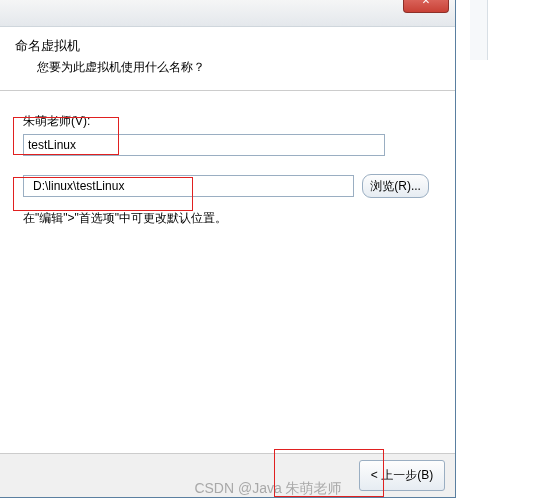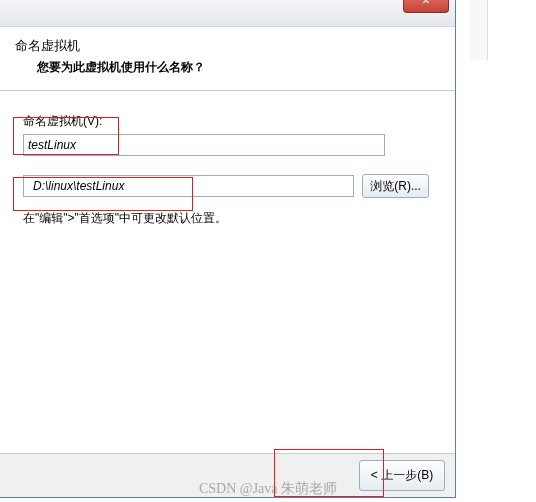--- a/index.html
+++ b/index.html
@@ -43,43 +43,42 @@
     line-height: 20px;
     font-size: 10px;
     font-family: Arial;
   }
   .header {
     padding: 10px 18px 14px 18px;
     border-bottom: 1px solid #ccc;
     background: #fff;
   }
   .header-title { font-weight: normal; font-size: 13px; margin-bottom: 4px; }
-  .header-sub { margin-left: 22px; font-weight: bold; }
+  .header-sub { margin-left: 22px; }
   .content {
     padding: 22px 26px 10px 26px;
   }
   .field-label { margin-bottom: 4px; }
   .text-input {
     height: 22px;
     border: 1px solid #9aaec2;
     padding: 2px 4px;
     font-size: 12px;
     font-family: Tahoma, sans-serif;
     background: #fff;
-    font-style: italic;
   }
   .name-input { width: 362px; display:block; }
   .loc-row { display: flex; align-items: center; gap: 8px; }
   .loc-input { width: 362px; padding-left: 9px; }
   .browse-btn {
     height: 24px;
     width: 72px;
     border: 1px solid #9aaec2;
     background: linear-gradient(#fdfdfd, #e6ecf2);
-    border-radius: 3px;
+    border-radius: 9px;
     font-size: 12px;
     cursor: pointer;
   }
   .hint { margin-top: 12px; color: #000; }
   .hl-red { position: absolute; border: 1px solid #e02020; pointer-events:none; }
   .hl1 { left: 16px; top: 120px; width: 106px; height: 38px; }
   .hl2 { left: 16px; top: 180px; width: 180px; height: 34px; }
   .hl3 { left: 277px; top: 452px; width: 110px; height: 48px; }
   .footer {
     position: absolute;
@@ -111,38 +110,38 @@
     border-right: 1px solid #d8dfe5;
     background: #f6f8fa;
   }
   .watermark {
     position: absolute;
     bottom: 4px; left: 0; width: 100%;
     text-align: center;
     color: rgba(120,120,120,0.6);
     font-size: 14px;
     pointer-events: none;
-    font-family: Liberation Serif, serif;
+    font-family: Liberation Sans, sans-serif;
   }
 </style>
 </head>
 <body>
 
 <div class="window">
   <div class="titlebar">
     <div class="close-btn">✕</div>
   </div>
 
   <div class="header">
     <div class="header-title">命名虚拟机</div>
     <div class="header-sub">您要为此虚拟机使用什么名称？</div>
   </div>
 
   <div class="content">
-    <div class="field-label">命名虚拟机(V):</div>
+    <div class="field-label">朱萌老师(V):</div>
     <input class="text-input name-input" type="text" value="testLinux" style="">
 
     <div style="height:18px"></div>
 
     <div class="loc-row">
       <input class="text-input loc-input" type="text" value="D:\linux\testLinux" style="">
       <button class="browse-btn">浏览(R)...</button>
     </div>
 
     <div class="hint">在"编辑"&gt;"首选项"中可更改默认位置。</div>

